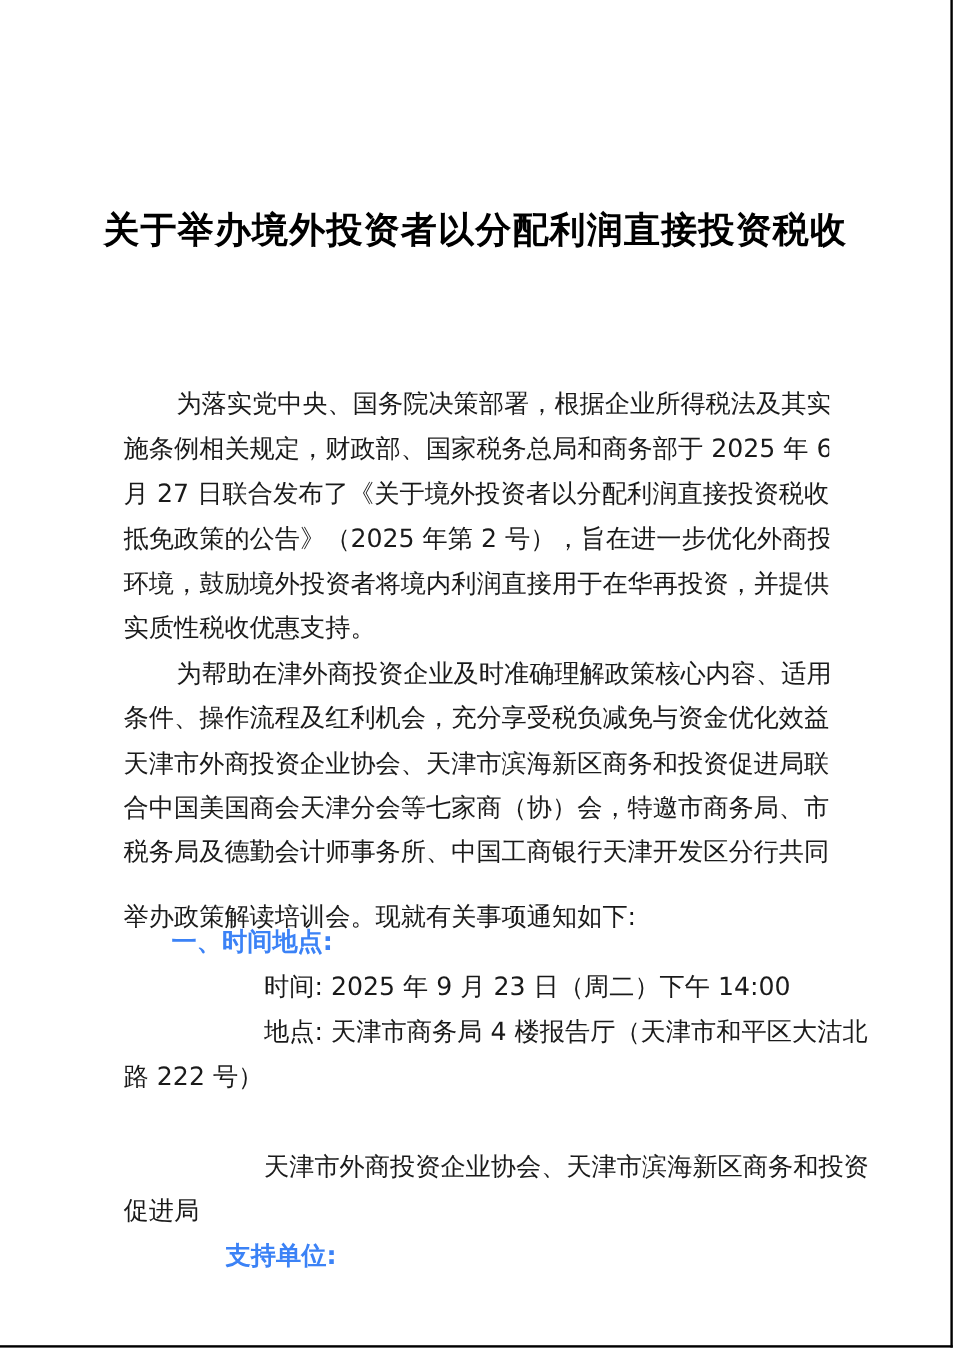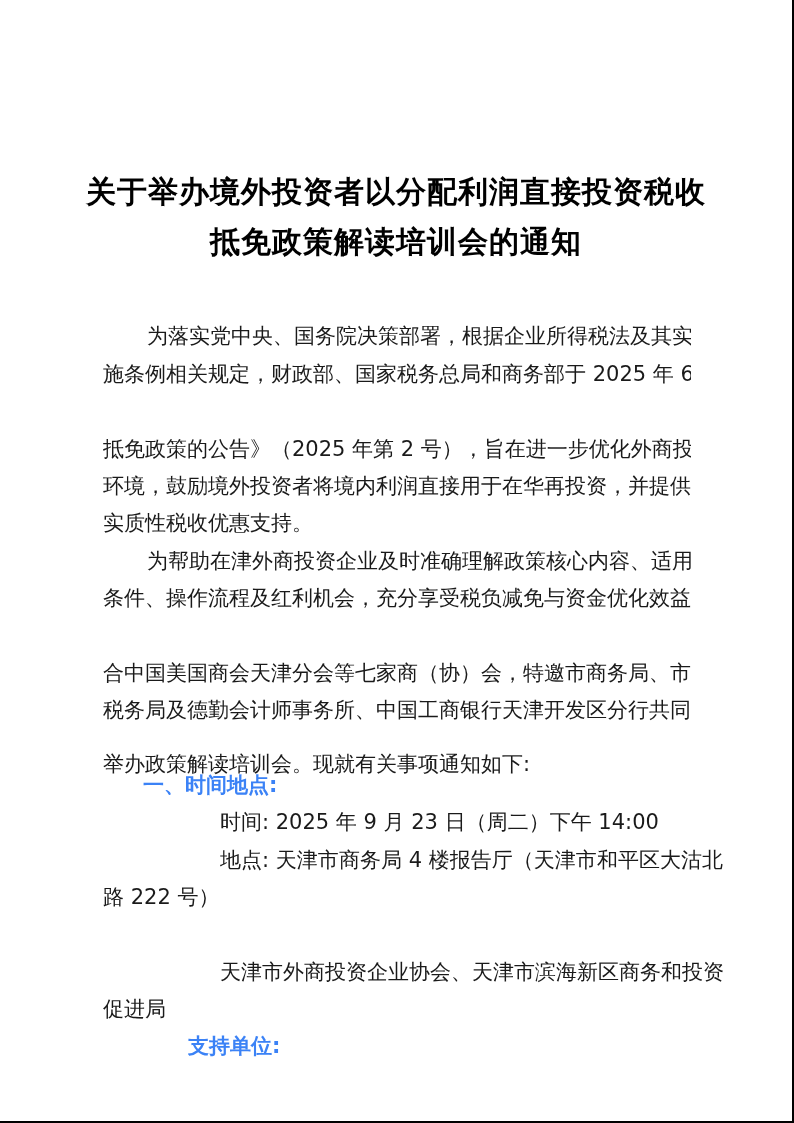--- a/index.html
+++ b/index.html
@@ -50,31 +50,32 @@
     }
     .heading.h1 { left: 143px; width: 400px; }
     .heading.h3 { left: 188px; width: 400px; }
   </style>
 </head>
 <body>
 
 <div class="page">
 
   <div class="title l1">关于举办境外投资者以分配利润直接投资税收</div>
-  <div class="title l2">抵免政策解读培训会的通知</div>
 
 
   <div class="body-line ind2" style="top:322px">为落实党中央、国务院决策部署，根据企业所得税法及其实</div>
   <div class="body-line" style="top:360px">施条例相关规定，财政部、国家税务总局和商务部于 2025 年 6</div>
+  <div class="body-line" style="top:397px">月 27 日联合发布了《关于境外投资者以分配利润直接投资税收</div>
   <div class="body-line" style="top:435px">抵免政策的公告》（2025 年第 2 号），旨在进一步优化外商投资</div>
   <div class="body-line" style="top:472px">环境，鼓励境外投资者将境内利润直接用于在华再投资，并提供</div>
   <div class="body-line last" style="top:509px">实质性税收优惠支持。</div>
 
   <div class="body-line ind2" style="top:547px">为帮助在津外商投资企业及时准确理解政策核心内容、适用</div>
   <div class="body-line" style="top:584px">条件、操作流程及红利机会，充分享受税负减免与资金优化效益，</div>
+  <div class="body-line" style="top:622px">天津市外商投资企业协会、天津市滨海新区商务和投资促进局联</div>
   <div class="body-line" style="top:659px">合中国美国商会天津分会等七家商（协）会，特邀市商务局、市</div>
   <div class="body-line" style="top:696px">税务局及德勤会计师事务所、中国工商银行天津开发区分行共同</div>
   <div class="body-line last" style="top:750px">举办政策解读培训会。现就有关事项通知如下:</div>
 
   <div class="body-line heading h1" style="top:771px">一、时间地点:</div>
   <div class="body-line ind3 last" style="top:808px">时间: 2025 年 9 月 23 日（周二）下午 14:00</div>
   <div class="body-line ind3" style="top:846px">地点: 天津市商务局 4 楼报告厅（天津市和平区大沽北</div>
   <div class="body-line last" style="top:883px">路 222 号）</div>
 
   <div class="body-line ind3" style="top:958px">天津市外商投资企业协会、天津市滨海新区商务和投资</div>

